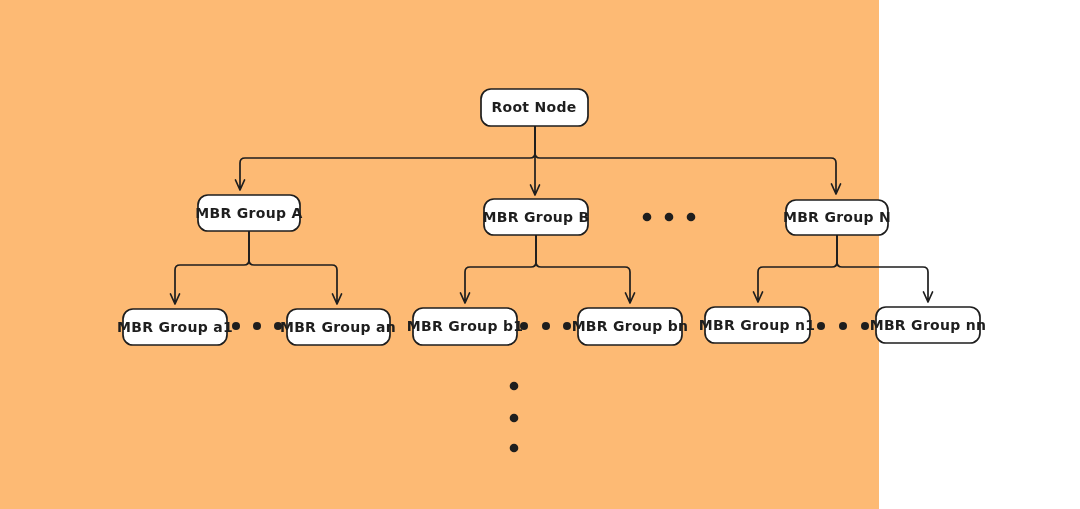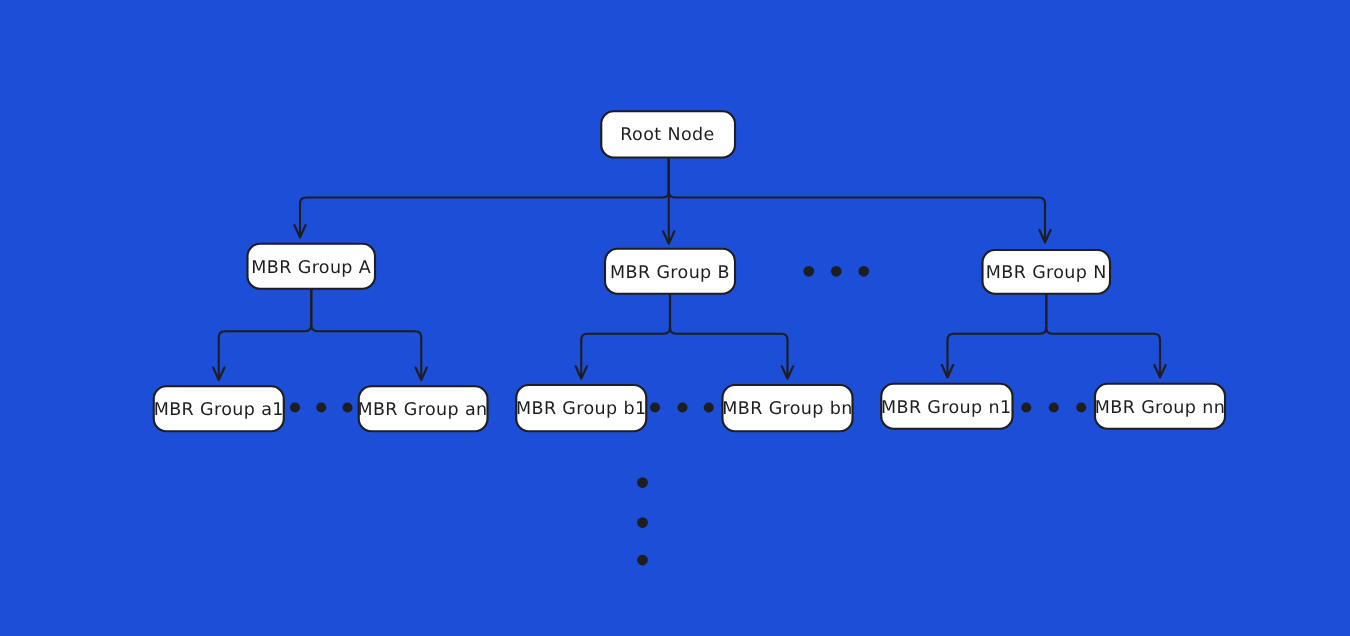--- a/index.html
+++ b/index.html
@@ -6,23 +6,24 @@
     margin: 0;
     padding: 0;
     background: #ffffff;
     width: 1080px;
     height: 509px;
     overflow: hidden;
     font-family: "DejaVu Sans", sans-serif;
   }
   .canvas {
     position: relative;
-    width: 1080px;
+    width: 879px;
     height: 509px;
-    background: #1d4ed8;
+    background: #fdba74;
+    font-weight: bold;
   }
   svg { display: block; }
   .node-box {
     fill: #ffffff;
     stroke: #1e1e1e;
     stroke-width: 1.7;
   }
   .node-label {
     fill: #1e1e1e;
     font-size: 14px;

